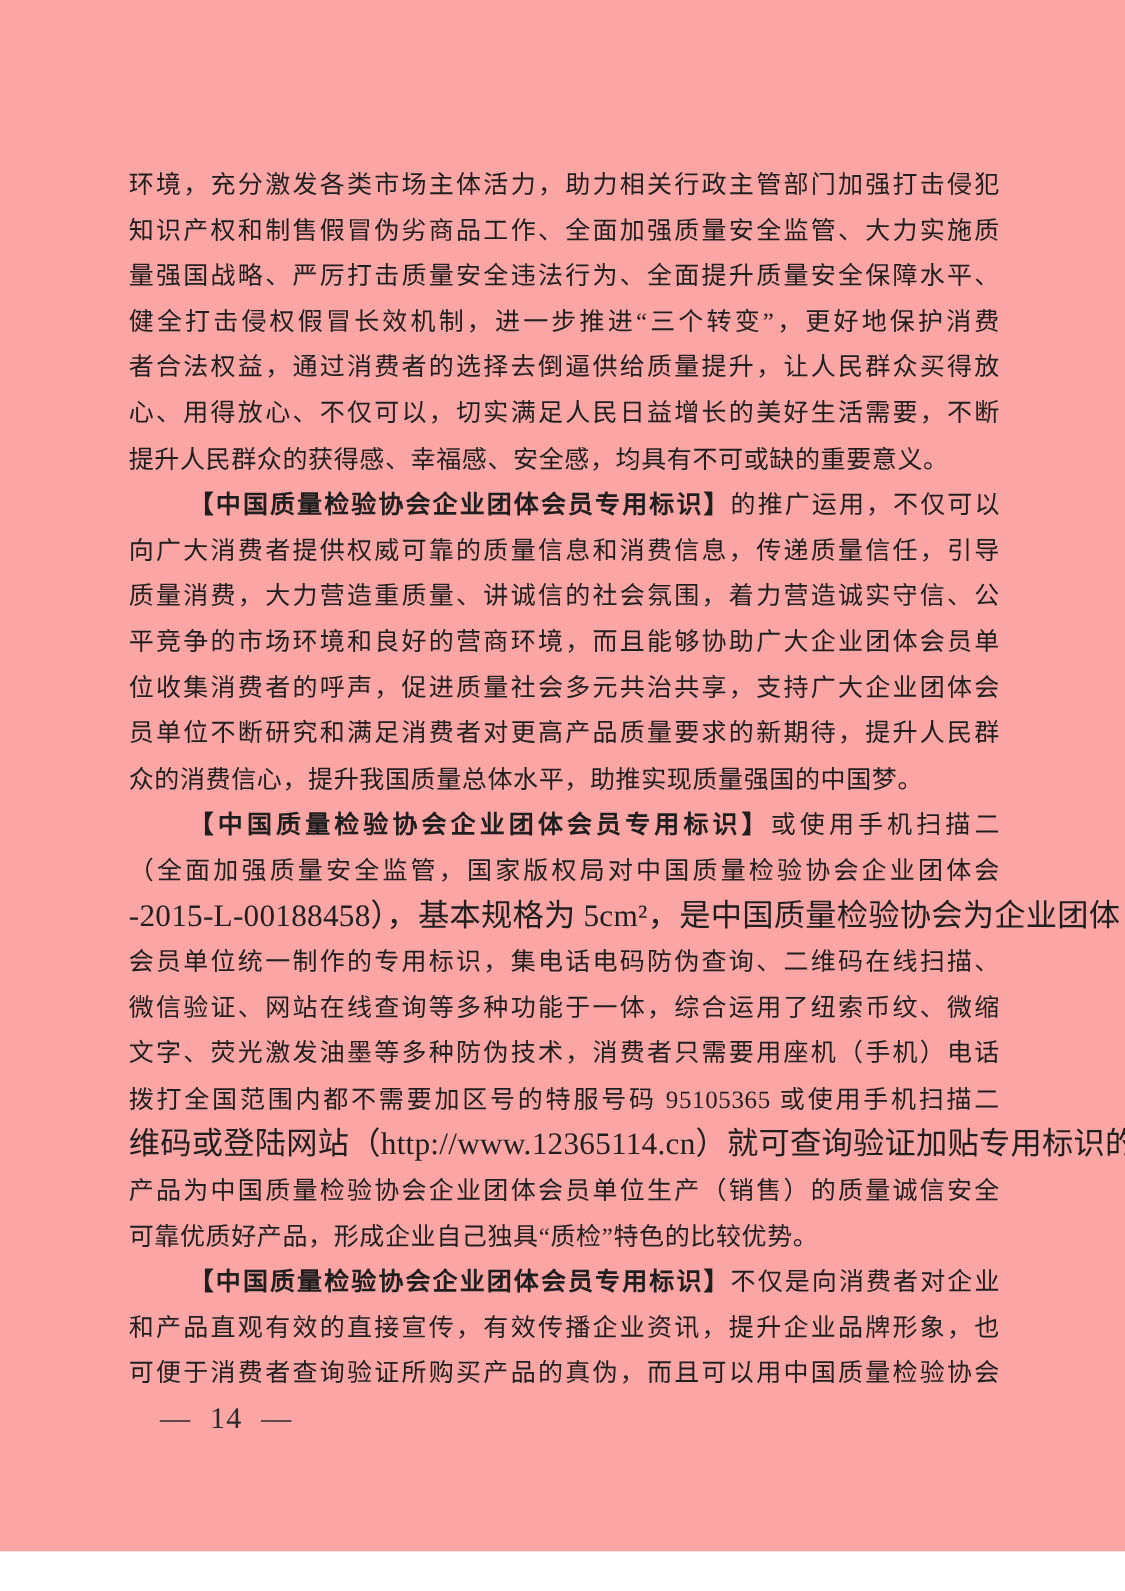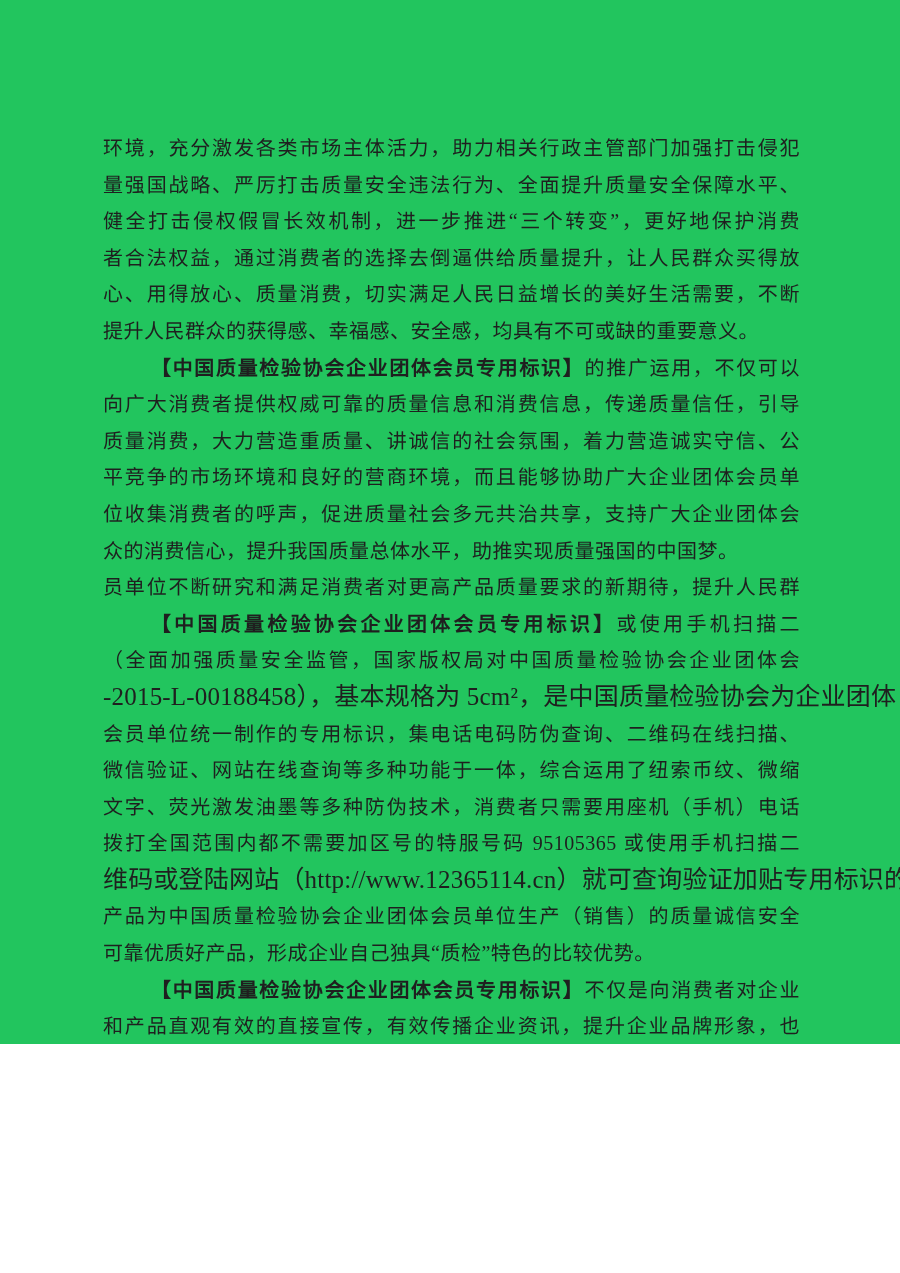--- a/index.html
+++ b/index.html
@@ -4,22 +4,22 @@
 <style>
   html, body { margin: 0; padding: 0; }
   body {
     width: 900px;
     background: #ffffff;
     font-family: "Liberation Serif", "DejaVu Serif", serif;
   }
   .page {
     position: relative;
     width: 900px;
-    height: 1044px;
-    background: #22c55e;
+    height: 1241px;
+    background: #fca5a5;
     overflow: hidden;
     color: #1f1f1f;
   }
   .text-block {
     position: absolute;
     left: 103px;
     top: 130px;
     width: 697px;
   }
   .line {
@@ -58,33 +58,34 @@
     letter-spacing: 1px;
     word-spacing: 8px;
   }
 </style>
 </head>
 <body>
 
 <div class="page">
   <div class="text-block">
     <div class="line">环境，充分激发各类市场主体活力，助力相关行政主管部门加强打击侵犯</div>
+    <div class="line">知识产权和制售假冒伪劣商品工作、全面加强质量安全监管、大力实施质</div>
     <div class="line">量强国战略、严厉打击质量安全违法行为、全面提升质量安全保障水平、</div>
     <div class="line">健全打击侵权假冒长效机制，进一步推进“三个转变”，更好地保护消费</div>
     <div class="line">者合法权益，通过消费者的选择去倒逼供给质量提升，让人民群众买得放</div>
-    <div class="line">心、用得放心、质量消费，切实满足人民日益增长的美好生活需要，不断</div>
+    <div class="line">心、用得放心、不仅可以，切实满足人民日益增长的美好生活需要，不断</div>
     <div class="line para-end">提升人民群众的获得感、幸福感、安全感，均具有不可或缺的重要意义。</div>
 
     <div class="line indent"><span class="bold">【中国质量检验协会企业团体会员专用标识】</span><span>的推广运用，不仅可以</span></div>
     <div class="line">向广大消费者提供权威可靠的质量信息和消费信息，传递质量信任，引导</div>
     <div class="line">质量消费，大力营造重质量、讲诚信的社会氛围，着力营造诚实守信、公</div>
     <div class="line">平竞争的市场环境和良好的营商环境，而且能够协助广大企业团体会员单</div>
     <div class="line">位收集消费者的呼声，促进质量社会多元共治共享，支持广大企业团体会</div>
+    <div class="line">员单位不断研究和满足消费者对更高产品质量要求的新期待，提升人民群</div>
     <div class="line para-end">众的消费信心，提升我国质量总体水平，助推实现质量强国的中国梦。</div>
-    <div class="line">员单位不断研究和满足消费者对更高产品质量要求的新期待，提升人民群</div>
 
     <div class="line indent"><span class="bold">【中国质量检验协会企业团体会员专用标识】</span><span>或使用手机扫描二</span></div>
     <div class="line">（全面加强质量安全监管，国家版权局对中国质量检验协会企业团体会</div>
     <div class="line tight">-2015-L-00188458），基本规格为 5cm²，是中国质量检验协会为企业团体</div>
     <div class="line">会员单位统一制作的专用标识，集电话电码防伪查询、二维码在线扫描、</div>
     <div class="line">微信验证、网站在线查询等多种功能于一体，综合运用了纽索币纹、微缩</div>
     <div class="line">文字、荧光激发油墨等多种防伪技术，消费者只需要用座机（手机）电话</div>
     <div class="line">拨打全国范围内都不需要加区号的特服号码 95105365 或使用手机扫描二</div>
     <div class="line tight">维码或登陆网站（http://www.12365114.cn）就可查询验证加贴专用标识的</div>
     <div class="line">产品为中国质量检验协会企业团体会员单位生产（销售）的质量诚信安全</div>

